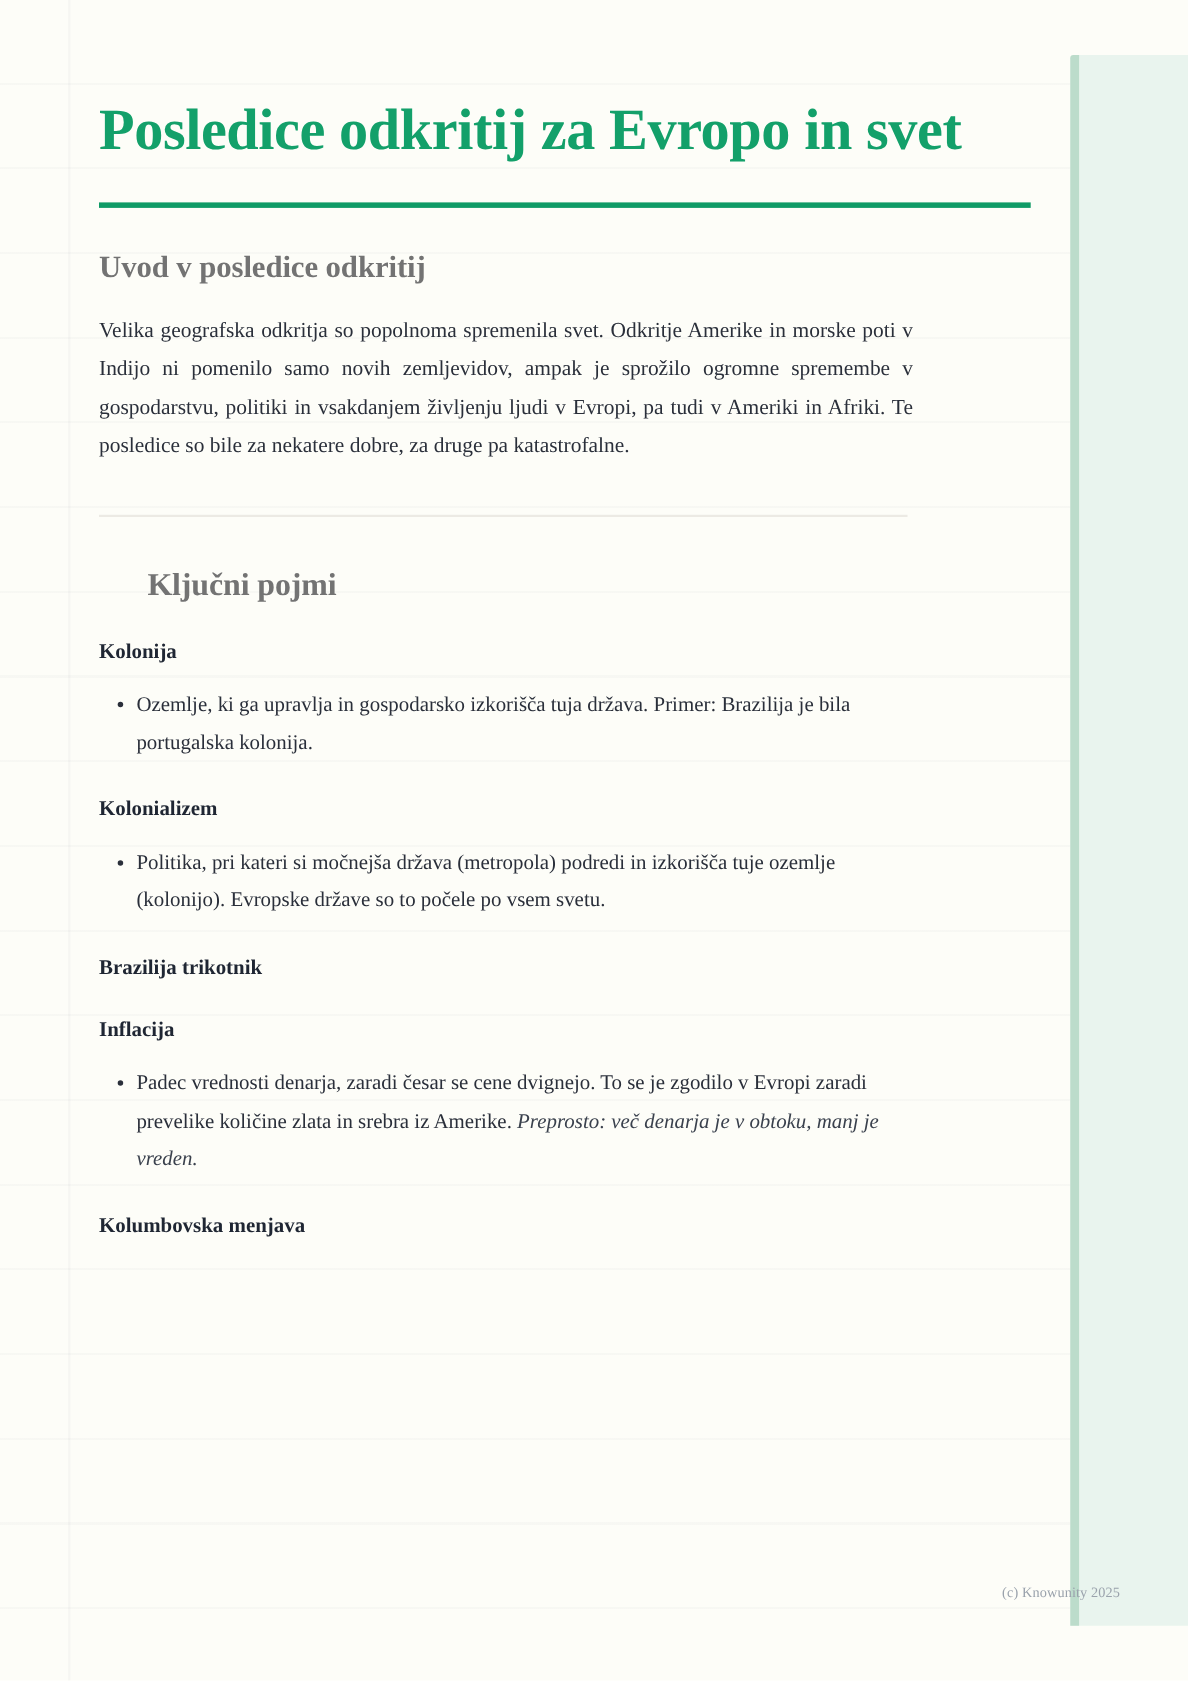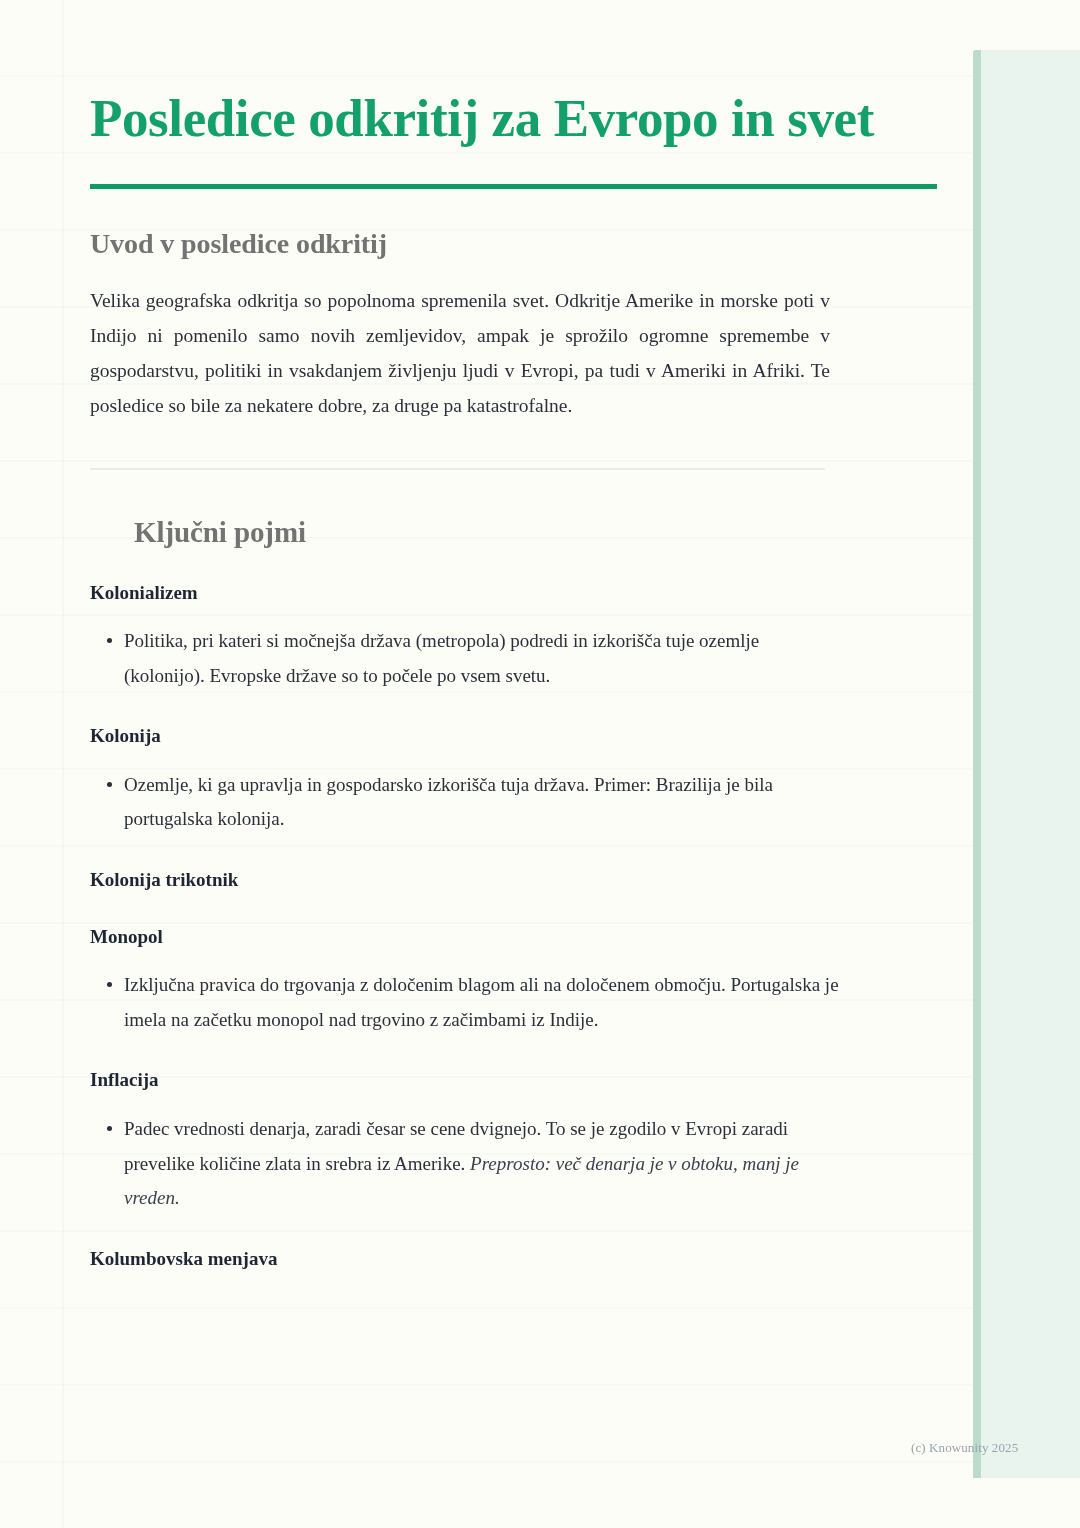--- a/index.html
+++ b/index.html
@@ -214,39 +214,33 @@
         <p class="intro">Velika geografska odkritja so popolnoma spremenila svet. Odkritje Amerike in morske poti v Indijo ni pomenilo samo novih zemljevidov, ampak je sprožilo ogromne spremembe v gospodarstvu, politiki in vsakdanjem življenju ljudi v Evropi, pa tudi v Ameriki in Afriki. Te posledice so bile za nekatere dobre, za druge pa katastrofalne.</p>
       </section>
 
       <div class="soft-divider"></div>
 
       <section class="keyterms-wrap">
         <h2 class="section-title">Ključni pojmi</h2>
 
         <div id="terms-container">
             <div class="term">
+              <div class="term-name">Kolonija</div>
+              <ul class="term-list">
+                <li><span>Ozemlje, ki ga upravlja in gospodarsko izkorišča tuja država. Primer: Brazilija je bila portugalska kolonija.</span></li>
+              </ul>
+            </div>
+            <div class="term">
               <div class="term-name">Kolonializem</div>
               <ul class="term-list">
                 <li><span>Politika, pri kateri si močnejša država (metropola) podredi in izkorišča tuje ozemlje (kolonijo). Evropske države so to počele po vsem svetu.</span></li>
               </ul>
             </div>
             <div class="term">
-              <div class="term-name">Kolonija</div>
-              <ul class="term-list">
-                <li><span>Ozemlje, ki ga upravlja in gospodarsko izkorišča tuja država. Primer: Brazilija je bila portugalska kolonija.</span></li>
-              </ul>
-            </div>
-            <div class="term">
-              <div class="term-name">Kolonija trikotnik</div>
-            </div>
-            <div class="term">
-              <div class="term-name">Monopol</div>
-              <ul class="term-list">
-                <li><span>Izključna pravica do trgovanja z določenim blagom ali na določenem območju. Portugalska je imela na začetku monopol nad trgovino z začimbami iz Indije.</span></li>
-              </ul>
+              <div class="term-name">Brazilija trikotnik</div>
             </div>
             <div class="term">
               <div class="term-name">Inflacija</div>
               <ul class="term-list">
                 <li><span>Padec vrednosti denarja, zaradi česar se cene dvignejo. To se je zgodilo v Evropi zaradi prevelike količine zlata in srebra iz Amerike. </span><span class="em-note">Preprosto: več denarja je v obtoku, manj je vreden.</span></li>
               </ul>
             </div>
             <div class="term">
               <div class="term-name">Kolumbovska menjava</div>
             </div>

